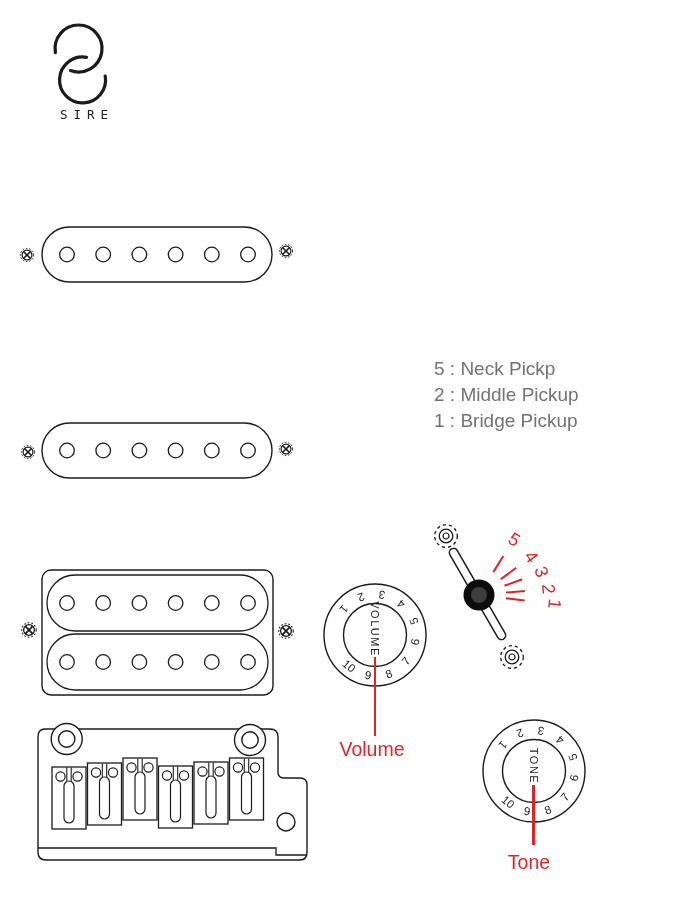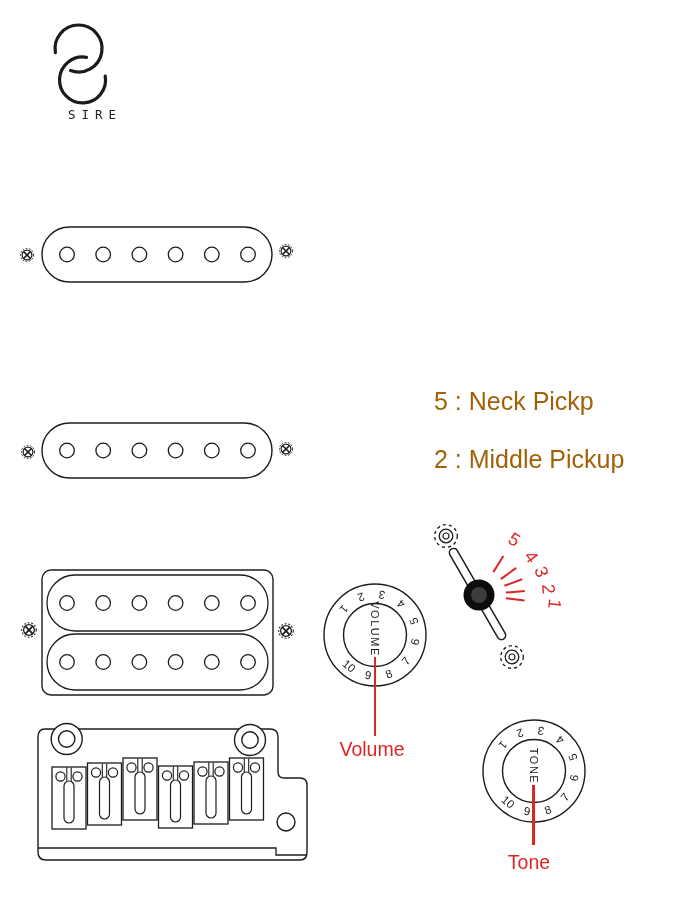--- a/index.html
+++ b/index.html
@@ -3,28 +3,28 @@
 <meta charset="utf-8">
 <style>
   html,body{margin:0;padding:0;background:#fff;}
   .stage{
     position:relative;width:675px;height:900px;background:#fff;overflow:hidden;
     font-family:"Liberation Sans",sans-serif;color:#1c1c1c;
   }
   svg.artwork{position:absolute;left:0;top:0;}
   
   .logo-text{
-    position:absolute;left:52px;top:107px;width:80px;text-align:center;
+    position:absolute;left:44px;top:107px;width:80px;text-align:center;
     font-family:"DejaVu Sans Mono",monospace;font-size:12.5px;letter-spacing:6px;
     text-indent:6px;color:#222;
   }
   
   .legend{position:absolute;left:434px;top:356px;}
   .legend-item{
-    font-size:25px;line-height:26px;color:#a16207;white-space:nowrap;margin-top:32px;
+    font-size:19px;line-height:26px;color:#737373;white-space:nowrap;
   }
   
   .dial-num{
     position:absolute;font-size:11.5px;color:#1c1c1c;white-space:nowrap;
     transform:translate(-50%,-50%) rotate(var(--rot));
   }
   
   .sel-num{
     position:absolute;font-size:18px;font-weight:500;color:#dd2525;white-space:nowrap;
     transform:translate(-50%,-50%) rotate(var(--rot));
@@ -167,20 +167,21 @@
       <circle cx="479" cy="595" r="15.5" fill="#0c0c0c"></circle>
       <circle cx="479" cy="595" r="8" fill="#3d3d3d"></circle>
     </g>
   </svg>
 
   <div class="logo-text">SIRE</div>
 
   <div class="legend">
     <div class="legend-item">5 : Neck Pickp</div>
     <div class="legend-item">2 : Middle Pickup</div>
+    <div class="legend-item">1 : Bridge Pickup</div>
   </div>
 
   <span class="sel-num" style="left:513.5px;top:539.9px;--rot:32deg">5</span>
   <span class="sel-num" style="left:530.8px;top:557.4px;--rot:54deg">4</span>
   <span class="sel-num" style="left:541.0px;top:572.4px;--rot:70deg">3</span>
   <span class="sel-num" style="left:547.7px;top:589.0px;--rot:85deg">2</span>
   <span class="sel-num" style="left:553.5px;top:604.2px;--rot:97deg">1</span>
 
   <span class="dial-num" style="left:343.6px;top:608.6px;--rot:130deg">1</span>
   <span class="dial-num" style="left:361.0px;top:596.5px;--rot:160deg">2</span>

